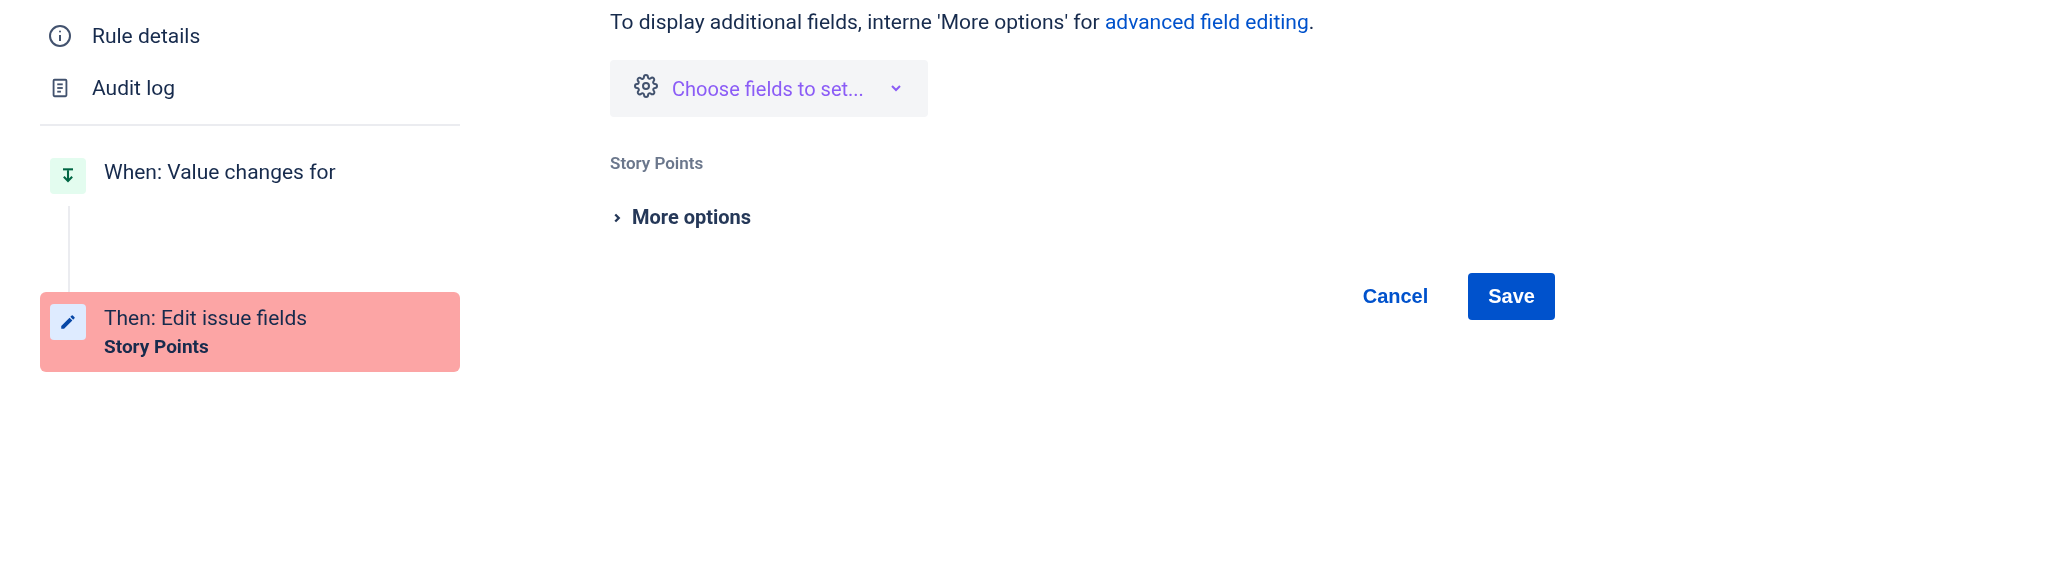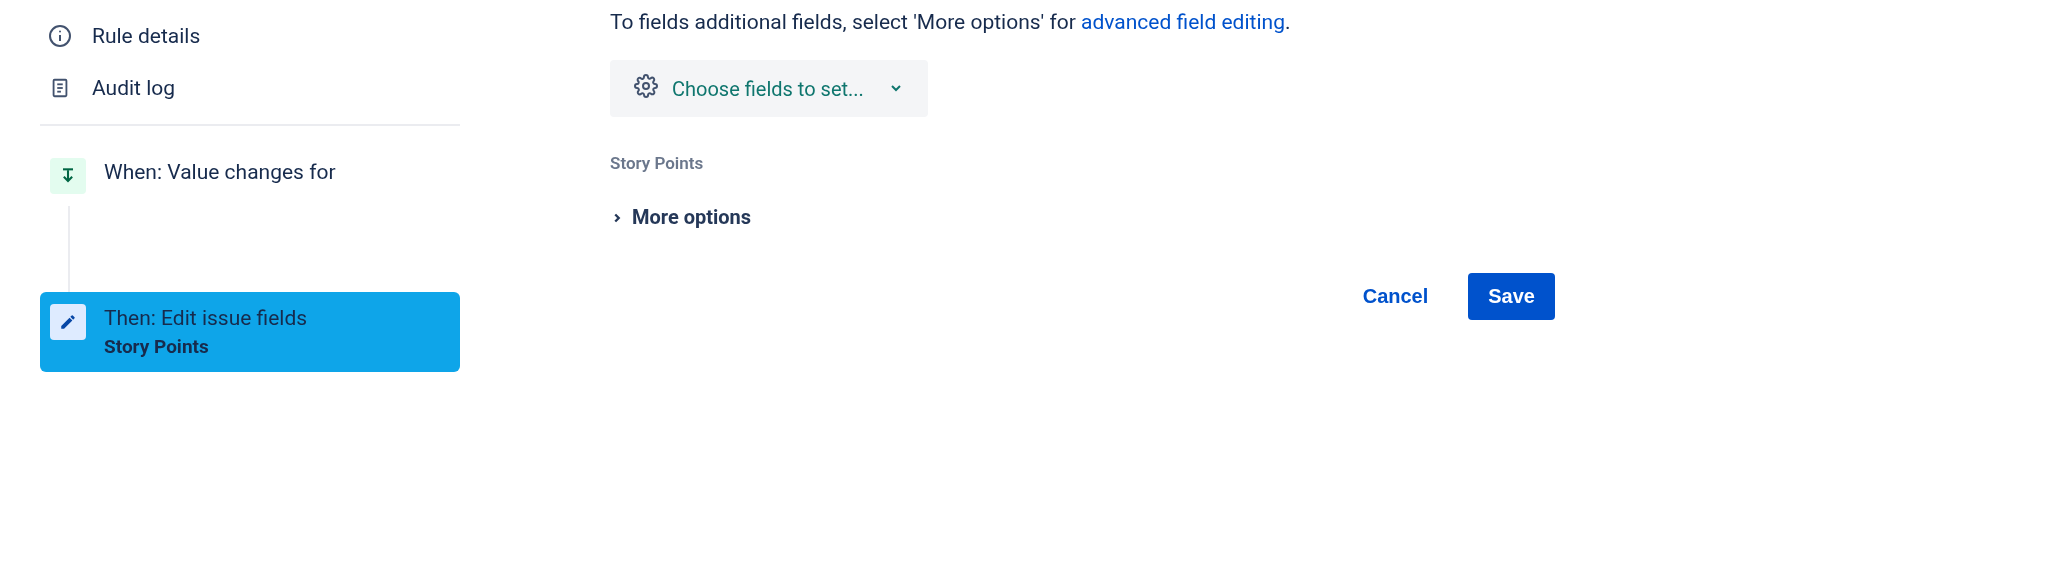--- a/index.html
+++ b/index.html
@@ -48,21 +48,21 @@
     margin: 10px 0 20px 0;
   }
   .rule-step {
     display: flex;
     gap: 18px;
     padding: 12px 10px;
     border-radius: 6px;
     cursor: pointer;
   }
   .rule-step.selected {
-    background: #0ea5e9;
+    background: #fca5a5;
   }
   .step-icon {
     width: 36px;
     height: 36px;
     border-radius: 4px;
     display: flex;
     align-items: center;
     justify-content: center;
     flex-shrink: 0;
   }
@@ -110,21 +110,21 @@
     text-decoration: none;
   }
   .fields-dd {
     display: inline-flex;
     align-items: center;
     gap: 14px;
     background: #F4F5F7;
     border-radius: 4px;
     padding: 14px 24px;
     font-size: 20px;
-    color: #0f766e;
+    color: #8b5cf6;
     cursor: pointer;
   }
   .fields-dd .gear {
     color: #42526E;
   }
   .fields-dd .chev {
     margin-left: 10px;
   }
   .field-label {
     font-size: 17px;
@@ -243,21 +243,21 @@
       </div>
       <div class="step-body">
         <div class="title">Then: Edit issue fields</div>
         <div class="sub bold">Story Points</div>
       </div>
     </div>
   </div>
 
   <div class="main">
     <p class="instr">
-      <span>To fields additional fields, select 'More options' for </span><a href="#">advanced field editing</a><span>.</span>
+      <span>To display additional fields, interne 'More options' for </span><a href="#">advanced field editing</a><span>.</span>
     </p>
 
     <div class="fields-dd">
       <span class="gear">
         <svg width="24" height="24" viewBox="0 0 24 24" fill="none" stroke="currentColor" stroke-width="2">
             <circle cx="12" cy="12" r="3"></circle>
             <path d="M19.4 15a1.65 1.65 0 0 0 .33 1.82l.06.06a2 2 0 1 1-2.83 2.83l-.06-.06a1.65 1.65 0 0 0-1.82-.33 1.65 1.65 0 0 0-1 1.51V21a2 2 0 0 1-4 0v-.09a1.65 1.65 0 0 0-1-1.51 1.65 1.65 0 0 0-1.82.33l-.06.06a2 2 0 1 1-2.83-2.83l.06-.06a1.65 1.65 0 0 0 .33-1.82 1.65 1.65 0 0 0-1.51-1H3a2 2 0 0 1 0-4h.09a1.65 1.65 0 0 0 1.51-1 1.65 1.65 0 0 0-.33-1.82l-.06-.06a2 2 0 1 1 2.83-2.83l.06.06a1.65 1.65 0 0 0 1.82.33h0a1.65 1.65 0 0 0 1-1.51V3a2 2 0 0 1 4 0v.09a1.65 1.65 0 0 0 1 1.51h0a1.65 1.65 0 0 0 1.82-.33l.06-.06a2 2 0 1 1 2.83 2.83l-.06.06a1.65 1.65 0 0 0-.33 1.82v0a1.65 1.65 0 0 0 1.51 1H21a2 2 0 0 1 0 4h-.09a1.65 1.65 0 0 0-1.51 1z"></path>
           </svg>
       </span>
       <span>Choose fields to set...</span>

